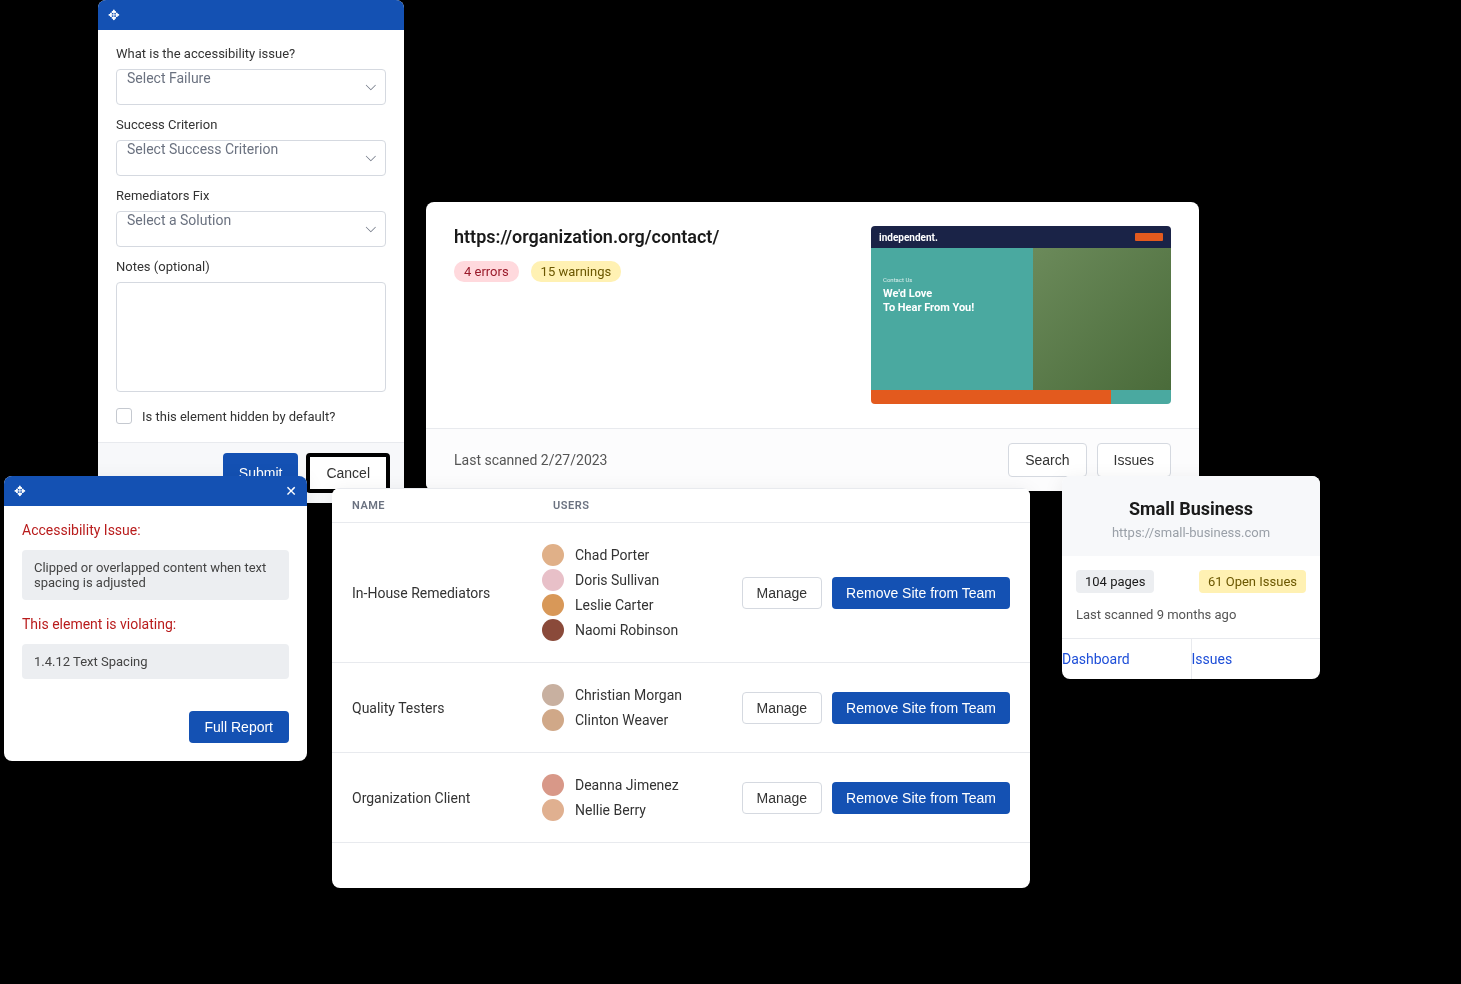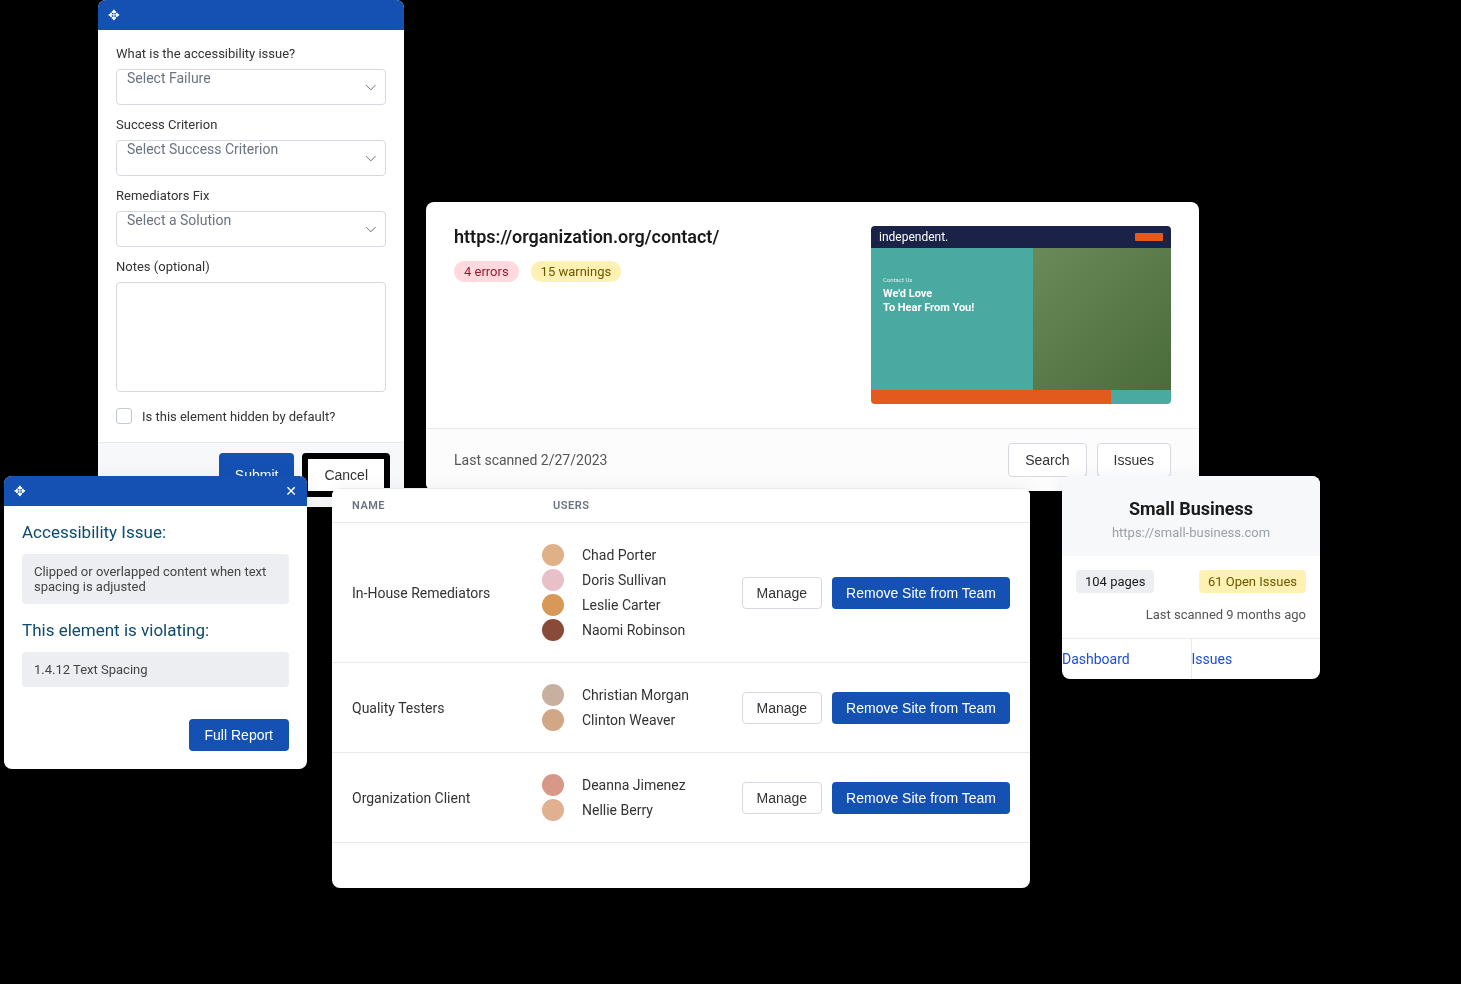--- a/index.html
+++ b/index.html
@@ -14,38 +14,38 @@
 .form-label:first-child{margin-top:0}
 .select{width:100%;height:36px;border:1px solid #d5d9e0;border-radius:4px;background:#fff;padding:0 30px 0 10px;font-size:14px;color:#6b7280;appearance:none;position:relative}
 .select-wrap{position:relative}
 .select-wrap::after{content:"⌵";position:absolute;right:10px;top:8px;color:#6b7280;font-size:14px;pointer-events:none}
 .textarea{width:100%;height:110px;border:1px solid #d5d9e0;border-radius:4px;padding:8px;font-size:13px;resize:none}
 .chk-row{display:flex;align-items:center;gap:10px;margin:12px 0 6px}
 .chk{width:16px;height:16px;border:1.5px solid #c5c9d0;border-radius:3px;background:#fff}
 .chk-label{font-size:13px;color:#333}
 .form-footer{background:#f7f8fa;padding:10px 14px;display:flex;justify-content:flex-end;gap:8px;border-radius:0 0 8px 8px;border-top:1px solid #e8eaee}
 .btn-primary{background:#1451b3;color:#fff;border:none;border-radius:4px;padding:8px 16px;font-size:14px;cursor:pointer}
-.btn-secondary{background:#fff;color:#333;border:6px solid #000000;border-radius:4px;padding:8px 16px;font-size:14px;cursor:pointer}
+.btn-secondary{background:#fff;color:#333;border:4px solid #000000;border-radius:4px;padding:8px 16px;font-size:14px;cursor:pointer}
 
 .issue-card{left:4px;top:476px;width:303px}
 .issue-body{padding:16px 18px}
-.issue-h{font-size:17px;color:#0c4a6e;margin-bottom:12px}
+.issue-h{font-size:14px;color:#b91c1c;margin-bottom:12px}
 .issue-box{background:#eceef1;border-radius:4px;padding:10px 12px;font-size:13px;color:#444;margin-bottom:16px}
 .issue-footer{display:flex;justify-content:flex-end;padding:0 18px 18px}
 
 .scan-card{left:426px;top:202px;width:773px}
 .scan-body{padding:24px 28px;display:flex;gap:40px}
 .scan-left{flex:1}
 .scan-url{font-size:18px;font-weight:600;margin-bottom:14px}
 .badge{display:inline-block;border-radius:10px;padding:3px 10px;font-size:13px;margin-right:8px}
 .badge-er{background:#ffd9dd;color:#9a1a2a}
 .badge-wr{background:#fff1b3;color:#6b5700}
 .preview{width:300px;height:178px;border-radius:4px;overflow:hidden;display:flex;flex-direction:column}
 .pv-top{background:#1a2347;height:22px;display:flex;align-items:center;justify-content:space-between;padding:0 8px}
-.pv-logo{color:#fff;font-size:12px;font-weight:400}
+.pv-logo{color:#fff;font-size:10px;font-weight:700}
 .pv-btn{background:#e35a1e;width:28px;height:8px;border-radius:1px}
 .pv-mid{flex:1;display:flex}
 .pv-teal{background:#4aa9a0;flex:1;padding:28px 12px 12px;color:#fff}
 .pv-small{font-size:6px;opacity:.8;margin-bottom:4px}
 .pv-big{font-size:11px;font-weight:700;line-height:1.25}
 .pv-img{width:138px;background:linear-gradient(135deg,#6b8a5a,#4a6b3a);position:relative}
 .pv-bot{height:14px;display:flex}
 .pv-bot1{background:#e35a1e;flex:4}
 .pv-bot2{background:#4aa9a0;flex:1}
 .scan-footer{background:#fcfcfd;border-top:1px solid #e8eaee;padding:14px 28px;display:flex;justify-content:space-between;align-items:center;border-radius:0 0 8px 8px}
@@ -54,32 +54,32 @@
 .btn-outline{background:#fff;border:1px solid #d5d9e0;color:#333;border-radius:4px;padding:8px 16px;font-size:14px;cursor:pointer}
 
 .teams-card{left:332px;top:488px;width:698px;height:400px;overflow:hidden}
 .teams-h{font-size:18px;font-weight:700;padding:18px 20px 14px}
 .teams-thead{display:flex;padding:10px 20px;border-top:1px solid #e8eaee;border-bottom:1px solid #e8eaee;background:#fff}
 .th{font-size:11px;font-weight:600;color:#6b7280;letter-spacing:.5px}
 .th-name{width:201px}
 .teams-row{display:flex;align-items:center;padding:18px 20px;border-bottom:1px solid #e8eaee}
 .td-name{width:190px;font-size:14px;color:#333}
 .td-users{flex:1}
-.user-line{display:flex;align-items:center;gap:18px;margin:3px 0}
+.user-line{display:flex;align-items:center;gap:11px;margin:3px 0}
 .avatar{width:22px;height:22px;border-radius:50%;flex-shrink:0}
 .user-name{font-size:14px;color:#333}
 .td-actions{display:flex;gap:10px}
 .btn-manage{background:#fff;border:1px solid #d5d9e0;color:#333;border-radius:4px;padding:7px 14px;font-size:14px;cursor:pointer}
 .btn-remove{background:#1451b3;color:#fff;border:none;border-radius:4px;padding:7px 14px;font-size:14px;cursor:pointer}
 
 .sb-card{left:1062px;top:476px;width:258px}
 .sb-top{background:#f7f8fa;text-align:center;padding:22px 14px 16px;border-radius:8px 8px 0 0}
 .sb-title{font-size:18px;font-weight:700;margin-bottom:6px}
 .sb-url{font-size:13px;color:#9aa0a8}
-.sb-mid{padding:14px 14px 16px;text-align:right}
+.sb-mid{padding:14px 14px 16px;text-align:left}
 .sb-badges{display:flex;justify-content:space-between;margin-bottom:14px}
 .sb-pages{background:#eceef1;border-radius:4px;padding:4px 9px;font-size:13px}
 .sb-issues{background:#fff1b3;color:#6b5700;border-radius:4px;padding:4px 9px;font-size:13px}
 .sb-date{font-size:13px;color:#555}
 .sb-footer{border-top:1px solid #e8eaee;display:flex}
 .sb-link{flex:1;text-align:left;padding:12px 0;color:#1d4ed8;font-size:14px;text-decoration:none;cursor:pointer}
 .sb-link+.sb-link{border-left:1px solid #e8eaee}
 </style>
 </head>
 <body>

